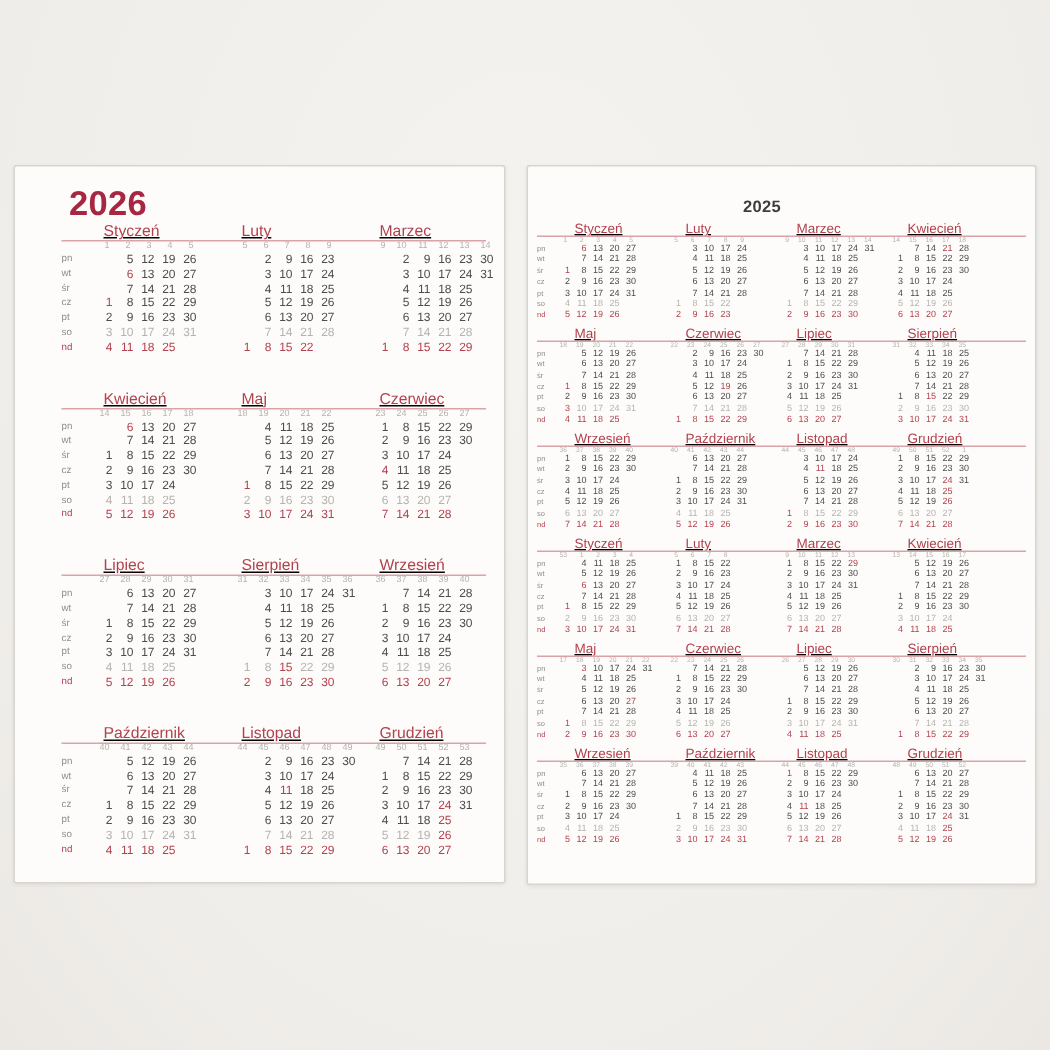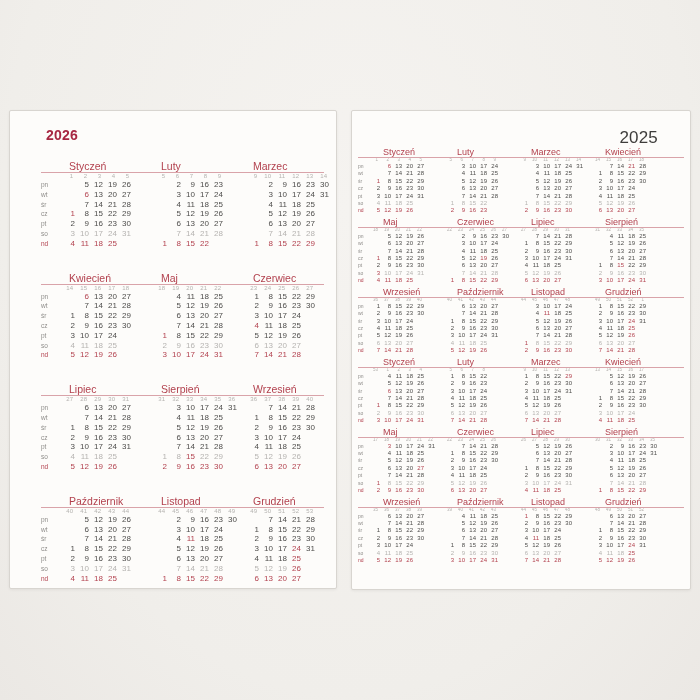--- a/index.html
+++ b/index.html
@@ -12,33 +12,33 @@
   .page{
     position:absolute;background:#fdfcfa;border:1px solid #d8d5d0;border-radius:2px;
     box-shadow:0 1px 3px rgba(0,0,0,0.06);box-sizing:border-box;
   }
   .page-left{left:9px;top:110px;width:328px;height:479px;padding:13px 6px 0 31px;
     --cell:14px;--mw:92px;--labw:20px;--rowh:9.8px;--dfs:8px;--wfs:6px;--lfs:6.5px;
     --hfs:10.5px;--headh:12px;--weekh:8px;--bandmb:23px;--mindent:8px;--ruleinset:6px;}
   .page-right{left:351px;top:110px;width:340px;height:480px;padding:18px 4px 0 6px;
     --cell:11px;--mw:74px;--labw:11px;--rowh:7.4px;--dfs:6px;--wfs:4.5px;--lfs:5px;
     --hfs:9px;--headh:10px;--weekh:6px;--bandmb:2.2px;--mindent:14px;--ruleinset:2px;}
-  .year-left{font-size:14px;font-weight:bold;color:var(--red-strong);
-    height:22px;line-height:22px;margin:0 0 14px 5px;letter-spacing:0.2px;}
-  .year-right{font-size:17px;font-weight:normal;color:#3e3d3b;text-align:right;
+  .year-left{font-size:23px;font-weight:bold;color:var(--red-strong);
+    height:22px;line-height:22px;margin:0 0 2px 5px;letter-spacing:0.2px;}
+  .year-right{font-size:11px;font-weight:bold;color:#3e3d3b;text-align:center;
     padding-right:28px;height:18px;line-height:18px;letter-spacing:0.2px;}
   .year-right.bottom{margin-top:2px;height:16px;line-height:16px;}
   .band{position:relative;display:flex;margin-bottom:var(--bandmb);}
   .rule{position:absolute;top:var(--headh);left:0;right:var(--ruleinset);
     height:1px;background:var(--rule);}
   .labels{width:var(--labw);flex:none;}
   .lspacer{height:calc(var(--headh) + var(--weekh));}
   .lab{height:var(--rowh);line-height:var(--rowh);font-size:var(--lfs);color:var(--labgray);}
   .lab.red{color:var(--red);}
-  .month{width:var(--mw);flex:none;}
+  .month{width:var(--mw);flex:none;text-decoration:underline;}
   .mname{height:var(--headh);line-height:var(--headh);font-size:var(--hfs);
     color:var(--red);margin-left:var(--mindent);white-space:nowrap;}
   .wrow{height:var(--weekh);line-height:var(--weekh);font-size:var(--wfs);
     color:var(--gray);margin-left:-2px;white-space:nowrap;}
   .wc{display:inline-block;width:var(--cell);text-align:right;}
   .drow{height:var(--rowh);line-height:var(--rowh);font-size:var(--dfs);white-space:nowrap;}
   .dc{display:inline-block;width:var(--cell);text-align:right;}
   .dc.dark{color:var(--dark);} .dc.red{color:var(--red);} .dc.gray{color:var(--gray);}
 </style>
 </head>

